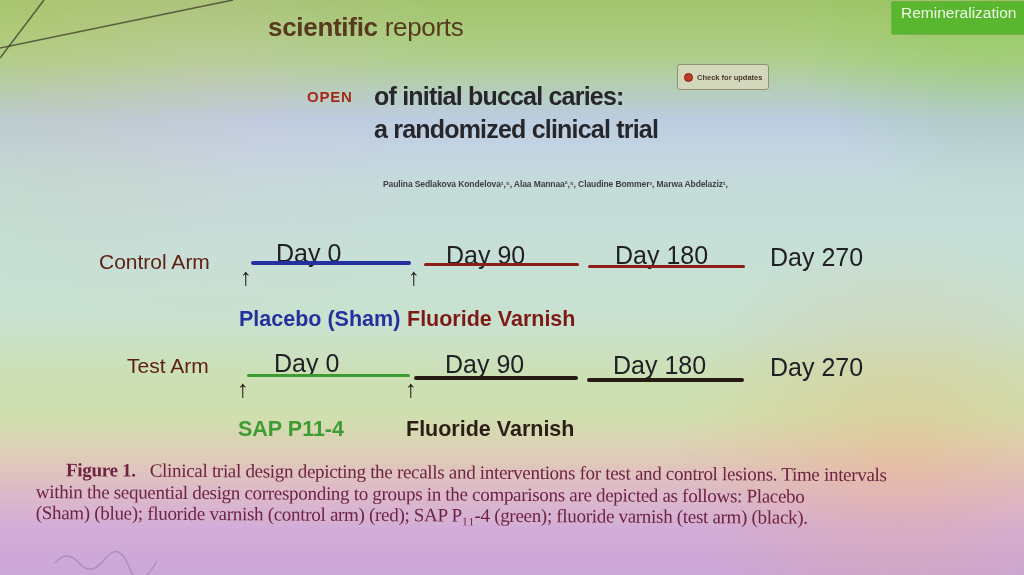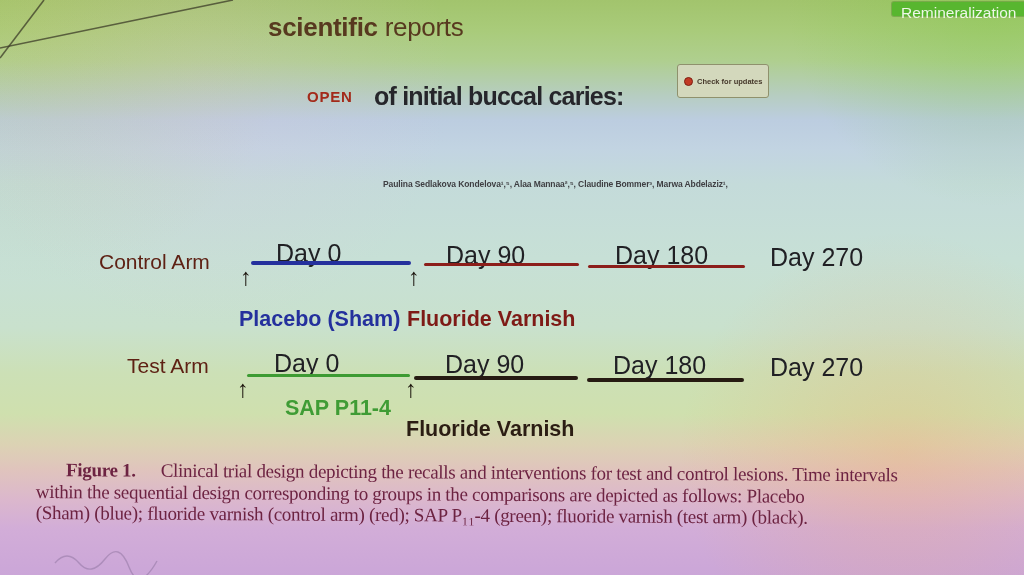--- a/index.html
+++ b/index.html
@@ -24,28 +24,28 @@
 
   
   .journal-logo {
     position: absolute; left: 268px; top: 12px;
     font-size: 26px; color: #57391f; letter-spacing: -0.3px;
   }
   .journal-logo .b { font-weight: 700; }
   .journal-logo .r { font-weight: 400; }
 
   .remin-badge {
-    position: absolute; left: 892px; top: 2px; height: 14px;
+    position: absolute; left: 892px; top: 2px; height: 32px;
     padding: 2px 9px 0 9px; background: #58b62f; border-radius: 2px;
     color: #eef7e6; font-size: 15.5px; font-weight: 400; white-space: nowrap;
     box-shadow: 0 0 0 1px rgba(60,120,30,0.35);
   }
 
   .check-updates {
-    position: absolute; left: 677px; top: 64px; height: 34px;
+    position: absolute; left: 677px; top: 64px; height: 26px;
     display: flex; align-items: center; gap: 4px; padding: 0 6px;
     background: #d3d8bc; border: 1px solid #8f916d; border-radius: 3px;
   }
   .check-updates .dot {
     width: 9px; height: 9px; border-radius: 50%;
     background: #c23a24; border: 1.5px solid #7e1f12;
   }
   .check-updates .txt { font-size: 7.5px; font-weight: 700; color: #45382a; white-space: nowrap; }
 
   .open-label {
@@ -104,33 +104,33 @@
   .a-c1 { left: 240px; top: 265px; }
   .a-c2 { left: 408px; top: 265px; }
   .a-t1 { left: 237px; top: 377px; }
   .a-t2 { left: 405px; top: 377px; }
 
   .treat {
     position: absolute; font-size: 21.5px; font-weight: 700; white-space: nowrap;
   }
   .t-c1 { left: 239px; top: 307px; }
   .t-c2 { left: 407px; top: 307px; }
-  .t-t1 { left: 238px; top: 396px; margin-left: 47px; }
+  .t-t1 { left: 238px; top: 417px; }
   .t-t2 { left: 406px; top: 417px; }
 
   
   .figure-caption {
     position: absolute; left: 36px; top: 459px; width: 980px;
     font-family: "Liberation Serif", "DejaVu Serif", serif;
     font-size: 19px; color: #6d2342; line-height: 21.5px;
     letter-spacing: -0.3px; transform: rotate(0.35deg); transform-origin: left top;
   }
   .figure-caption .cap-line { white-space: nowrap; }
   .figure-caption .cap-line.first { padding-left: 30px; }
-  .figure-caption .fig-label { font-weight: 700; margin-right: 25px; }
+  .figure-caption .fig-label { font-weight: 700; margin-right: 14px; }
 </style>
 </head>
 <body>
 
 <div class="canvas">
 
   <svg class="artifact-svg" width="260" height="70">
     <line x1="0" y1="48" x2="233" y2="0" stroke="#3c3c28" stroke-width="1.6" opacity="0.75"></line>
     <line x1="44" y1="0" x2="0" y2="58" stroke="#3c3c28" stroke-width="1.6" opacity="0.75"></line>
   </svg>
@@ -143,20 +143,21 @@
 
   <div class="check-updates">
     <span class="dot"></span>
     <span class="txt">Check for updates</span>
   </div>
 
   <div class="open-label">OPEN</div>
 
   <div class="paper-title">
     <div>of initial buccal caries:</div>
+    <div>a randomized clinical trial</div>
   </div>
 
   <div class="paper-authors">
     <div>Paulina Sedlakova Kondelova¹,⁵, Alaa Mannaa²,⁵, Claudine Bommer³, Marwa Abdelaziz¹,</div>
   </div>
 
   <div class="arm-label lbl-control">Control Arm</div>
 
   <span class="day d-c1">Day 0</span>
   <span class="day d-c2">Day 90</span>

